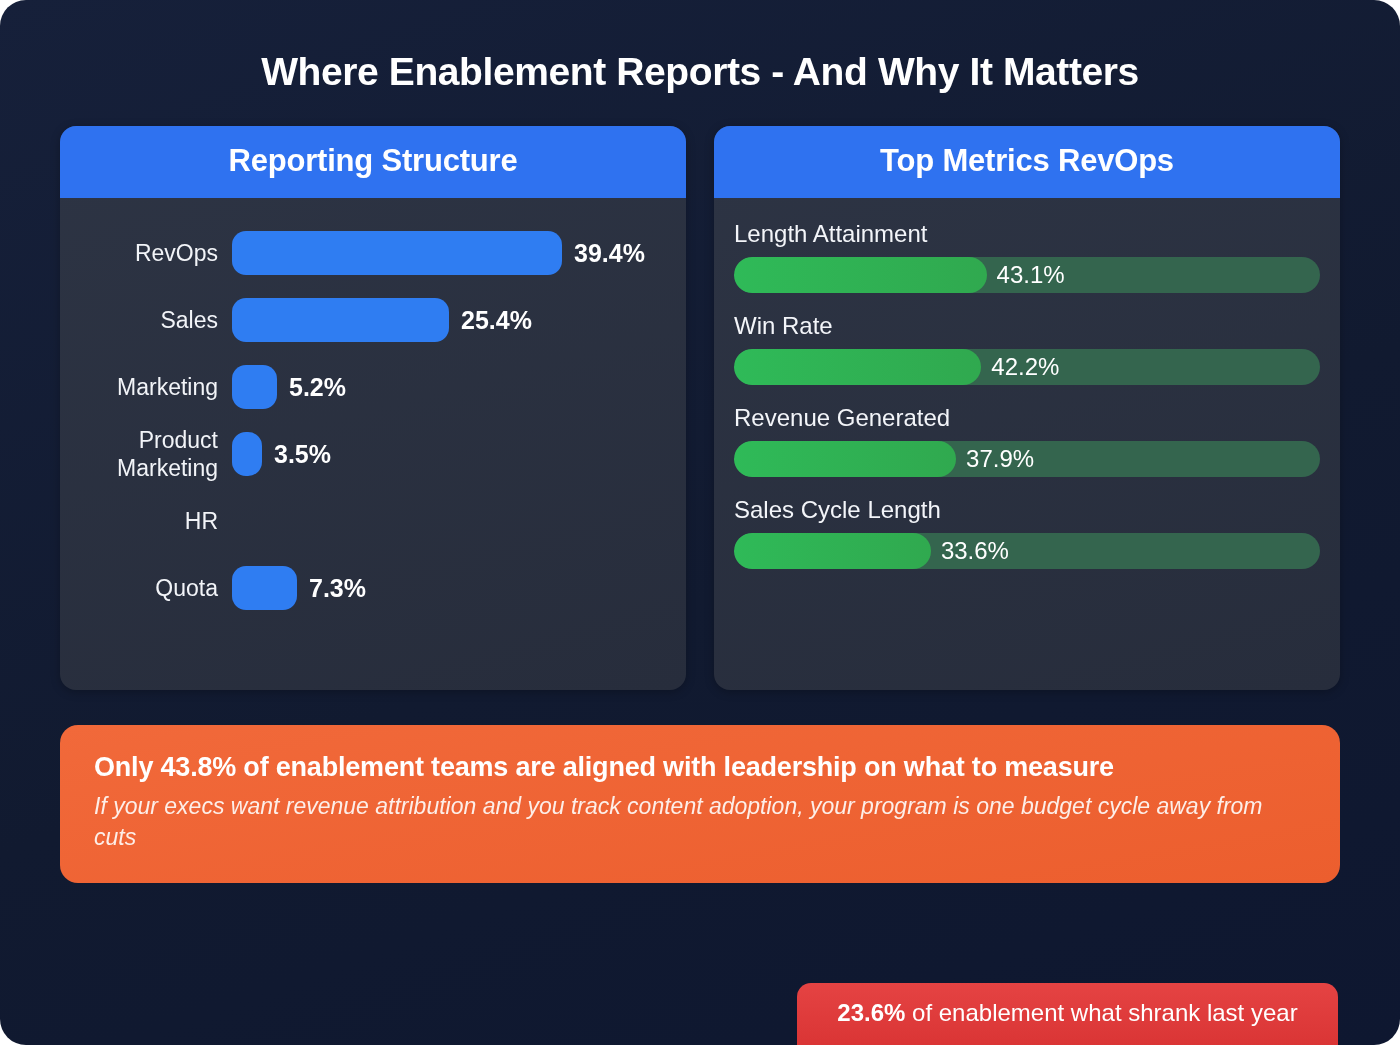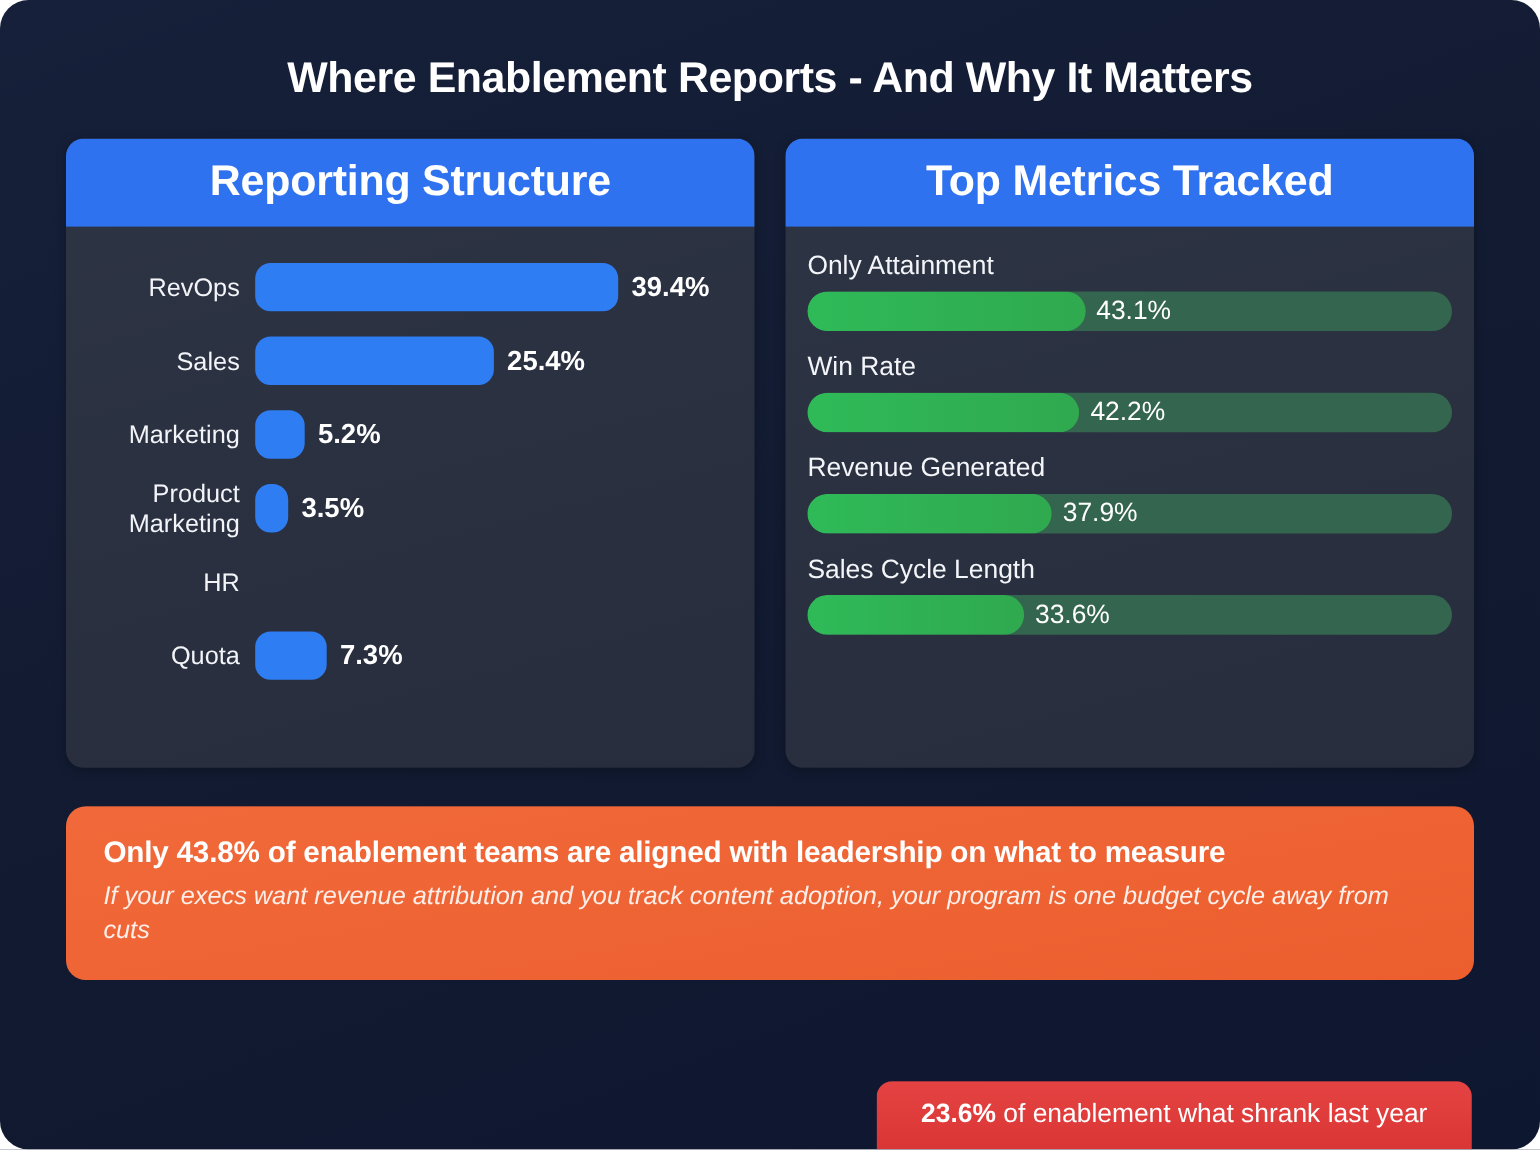--- a/index.html
+++ b/index.html
@@ -51,21 +51,21 @@
     background: #2a3040;
     background-image: linear-gradient(165deg, #2d3444 0%, #272d3c 100%);
     border-radius: 16px;
     overflow: hidden;
     box-shadow: 0 2px 10px rgba(0,0,0,0.25);
   }
   .panel-header {
     background: #2f72f0;
     color: #ffffff;
     text-align: center;
-    font-size: 39px;
+    font-size: 31px;
     font-weight: bold;
     padding: 17px 10px 19px 10px;
     letter-spacing: -0.2px;
   }
   .panel-body {
     padding: 22px 20px 26px 20px;
     min-height: 492px;
     box-sizing: border-box;
   }
 
@@ -231,24 +231,24 @@
             <div class="bar-label">Quota</div>
             <div class="bar-track">
               <div class="bar-fill" style="width: 65px; background: rgb(47, 125, 242);"></div>
               <div class="bar-value">7.3%</div>
             </div>
           </div>
         </div>
     </section>
 
     <section class="panel">
-      <div class="panel-header">Top Metrics Tracked</div>
+      <div class="panel-header">Top Metrics RevOps</div>
       <div class="panel-body" id="right-metrics">
           <div class="metric">
-            <div class="metric-label">Only Attainment</div>
+            <div class="metric-label">Length Attainment</div>
             <div class="metric-bar" style="background: rgb(52, 101, 78);">
               <div class="metric-fill" style="width: 43.1%;"></div>
               <div class="metric-value" style="left: 43.1%;">43.1%</div>
             </div>
           </div>
           <div class="metric">
             <div class="metric-label">Win Rate</div>
             <div class="metric-bar" style="background: rgb(52, 101, 78); text-align: right;">
               <div class="metric-fill" style="width: 42.2%;"></div>
               <div class="metric-value" style="left: 42.2%;">42.2%</div>

